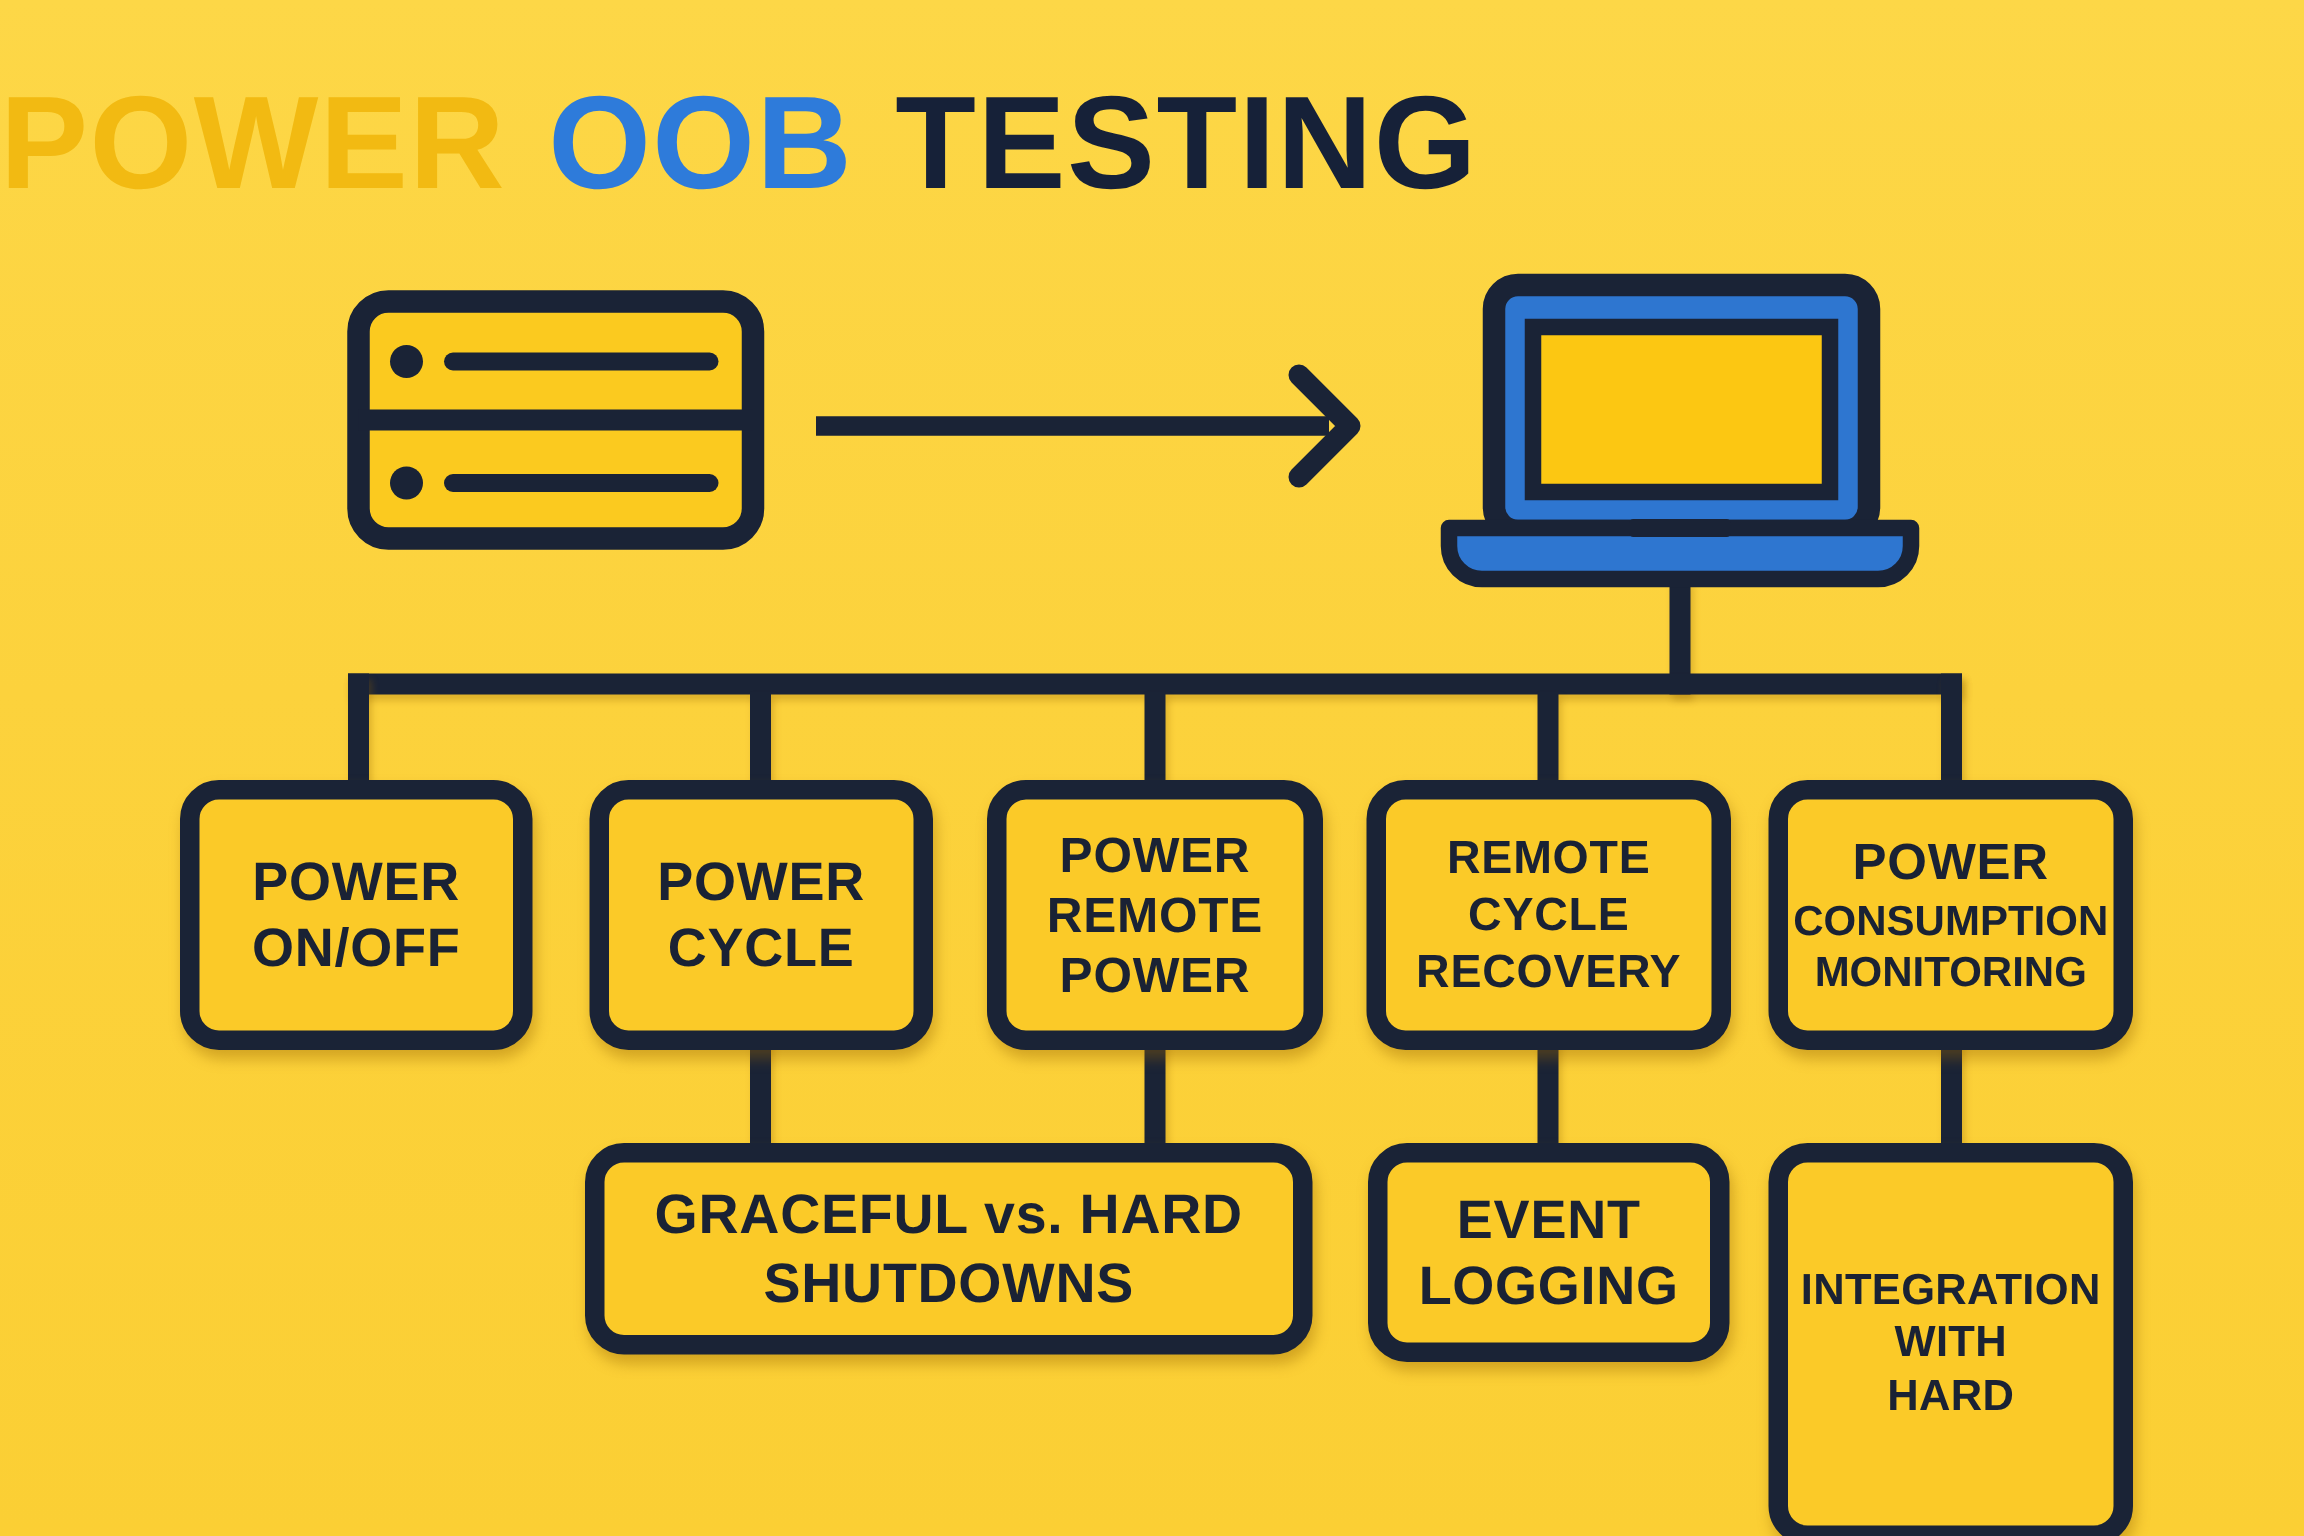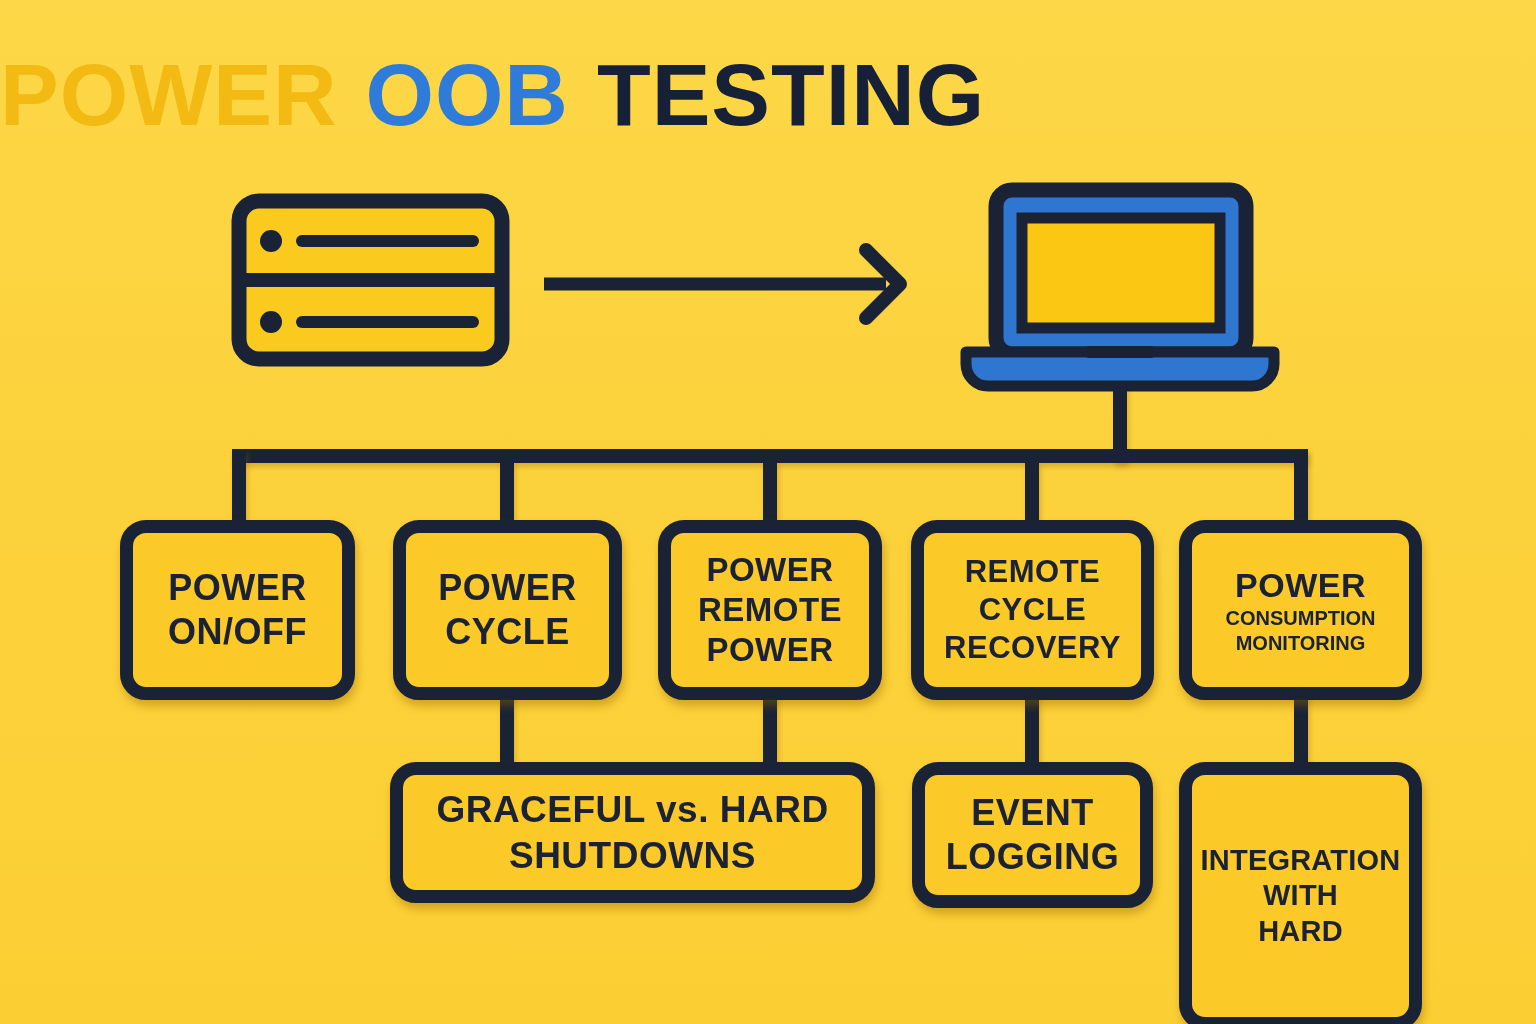--- a/index.html
+++ b/index.html
@@ -29,21 +29,21 @@
     color:#1a2234;font-weight:700;text-align:center;line-height:1.22;
     letter-spacing:0.5px;
     box-shadow:2px 6px 9px rgba(150,100,0,0.40);
   }
   .node .line{display:block;}
   .fs36{font-size:36px;}
   .fs33{font-size:33px;}
   .fs31{font-size:31px;}
   .fs37{font-size:37px;}
   .fs29{font-size:29px;letter-spacing:0.2px;}
-  .mixed .line{font-size:20px;letter-spacing:0;}
+  .mixed .line{font-size:28px;letter-spacing:0;}
   .mixed .line:first-child{font-size:34px;letter-spacing:0.5px;}
 </style>
 </head>
 <body>
 
 <div class="canvas">
 
   <h1 class="title"><span class="t-gold">POWER</span><span class="t-blue">OOB</span><span class="t-navy">TESTING</span></h1>
 
   <div class="conn" style="left:1113px;top:386px;width:14px;height:77px;"></div>

